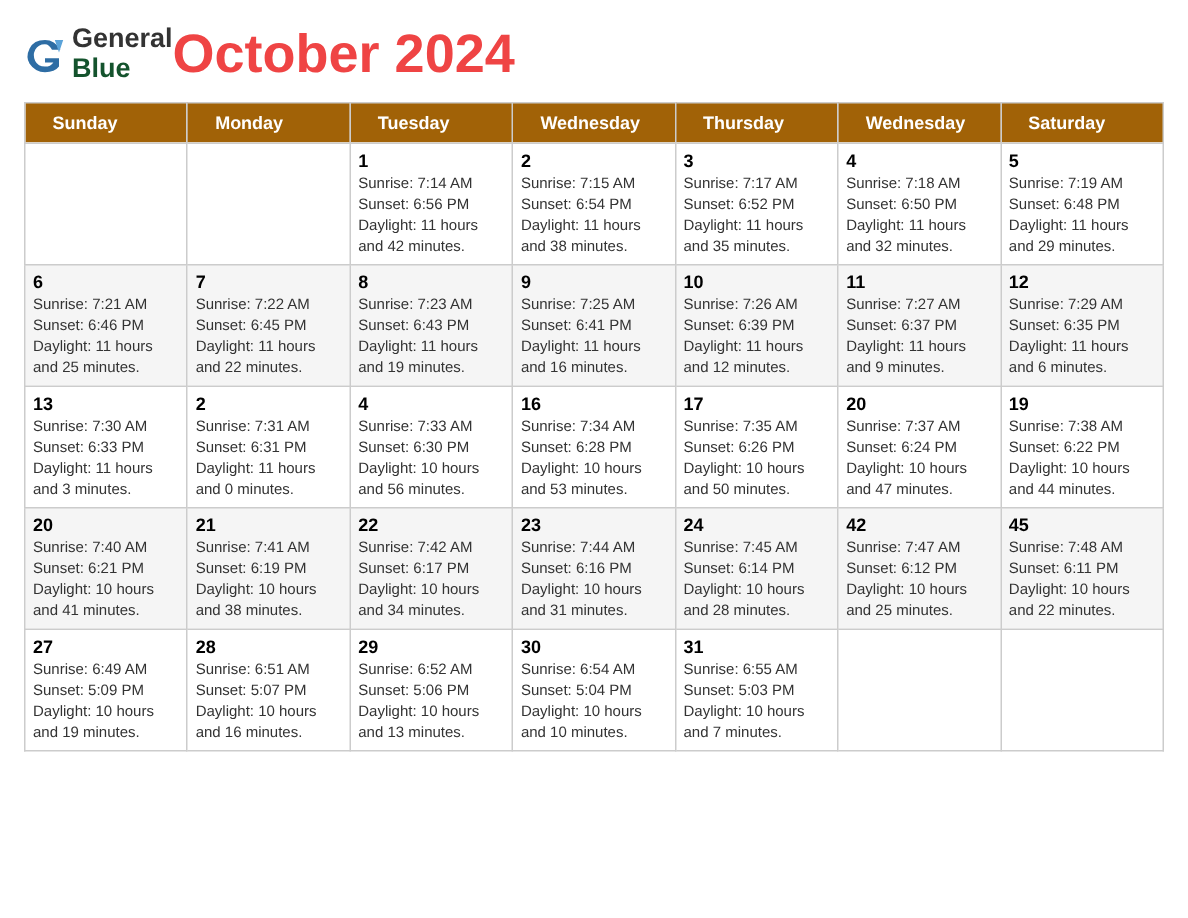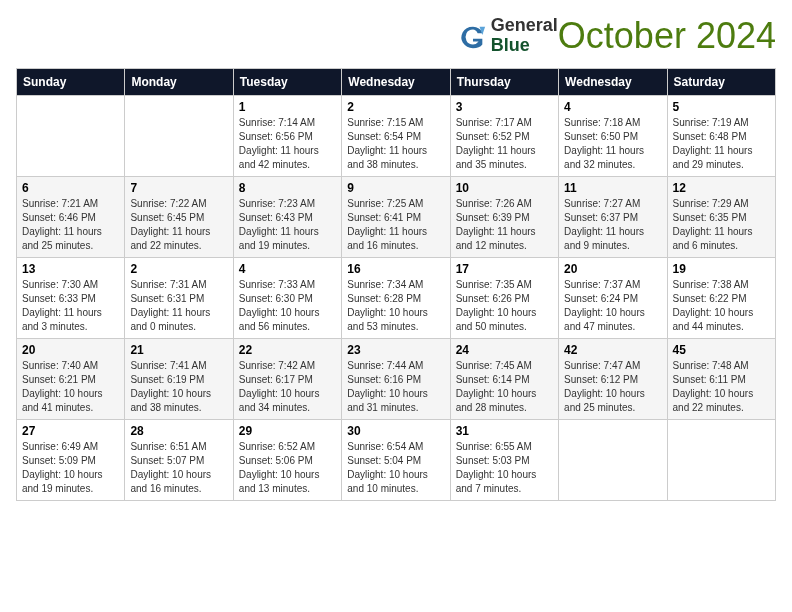--- a/index.html
+++ b/index.html
@@ -5,21 +5,21 @@
     * { box-sizing: border-box; margin: 0; padding: 0; }
     body {
       font-family: Arial, sans-serif;
       background: #fff;
       width: 792px;
       min-height: 612px;
       padding: 16px;
     }
     .header {
       display: flex;
-      justify-content: flex-end;
+      justify-content: flex-start;
       align-items: flex-start;
       margin-bottom: 12px;
     }
     .logo {
       display: flex;
       align-items: center;
       gap: 4px;
     }
     .logo-text {
       font-size: 18px;
@@ -30,39 +30,39 @@
     .logo-blue { color: #14532d; }
     .logo-icon {
       width: 28px;
       height: 28px;
     }
     .title-block {
       text-align: right;
     }
     .month-title {
       font-size: 36px;
-      font-weight: normal;
-      color: #4d7c0f;
+      font-weight: bold;
+      color: #ef4444;
       line-height: 1.1;
     }
     .location {
       font-size: 15px;
       color: #555;
       margin-top: 2px;
     }
     .calendar {
       width: 100%;
       border-collapse: collapse;
       font-size: 11px;
     }
     .calendar th {
-      background-color: #0f172a;
+      background-color: #a16207;
       color: #fff;
       text-align: left;
-      padding: 6px 6px;
+      padding: 6px 18px;
       font-size: 12px;
       font-weight: bold;
       border: 1px solid #ccc;
     }
     .calendar td {
       border: 1px solid #ccc;
       vertical-align: top;
       padding: 4px 5px;
       width: calc(100% / 7);
       min-height: 80px;

